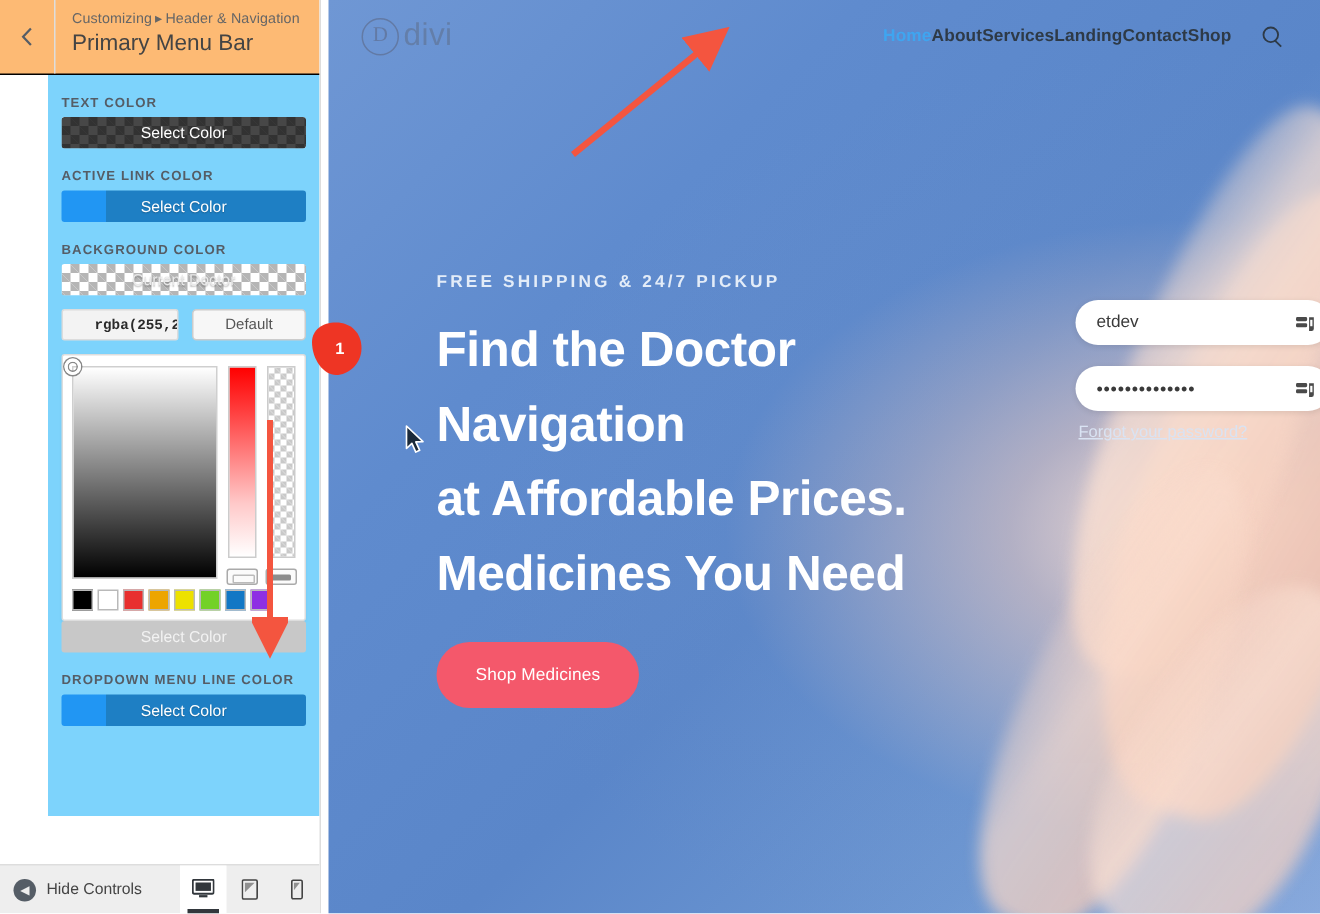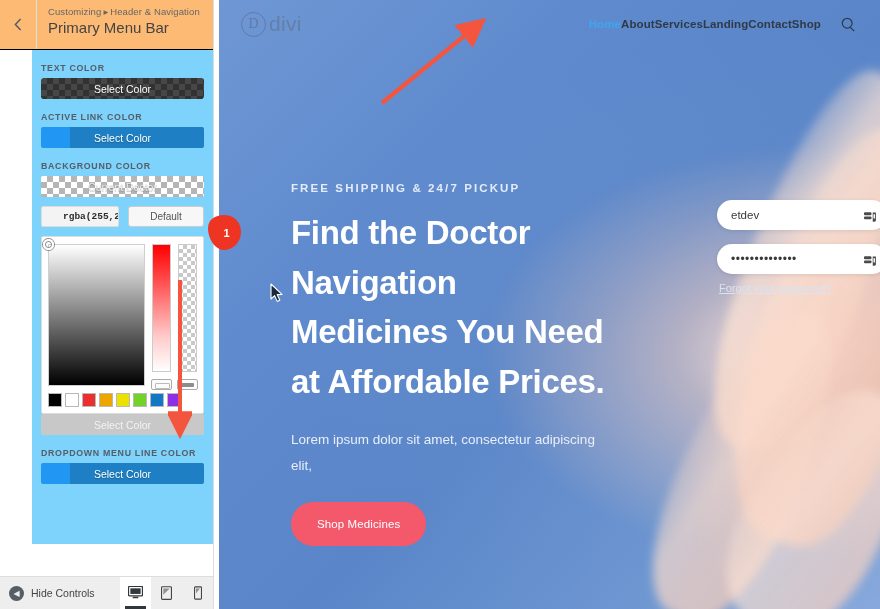--- a/index.html
+++ b/index.html
@@ -417,24 +417,23 @@
           </svg>
         </span>
       </div>
     </div>
 
     <div class="hero">
       <div class="eyebrow">FREE SHIPPING &amp; 24/7 PICKUP</div>
       <div class="hero-h1">
         <div>Find the Doctor</div>
         <div>Navigation</div>
+        <div>at Affordable Prices.</div>
         <div>Medicines You Need</div>
-        <div>at Affordable Prices.</div>
-      </div>
-      <div class="hero-p">Lorem ipsum dolor sit amet, consectetur adipiscing elit,</div>
+      </div>
       <button class="cta">Shop Medicines</button>
     </div>
 
     <div class="login">
       <div class="login-field">
         <span class="val">etdev</span>
         <span class="key-icon">
           <svg width="13" height="12" viewBox="0 0 14 12" fill="#4a4a4a">
             <rect x="0" y="1" width="8" height="3" rx="1"></rect>
             <rect x="0" y="5.4" width="8" height="3" rx="1"></rect>

